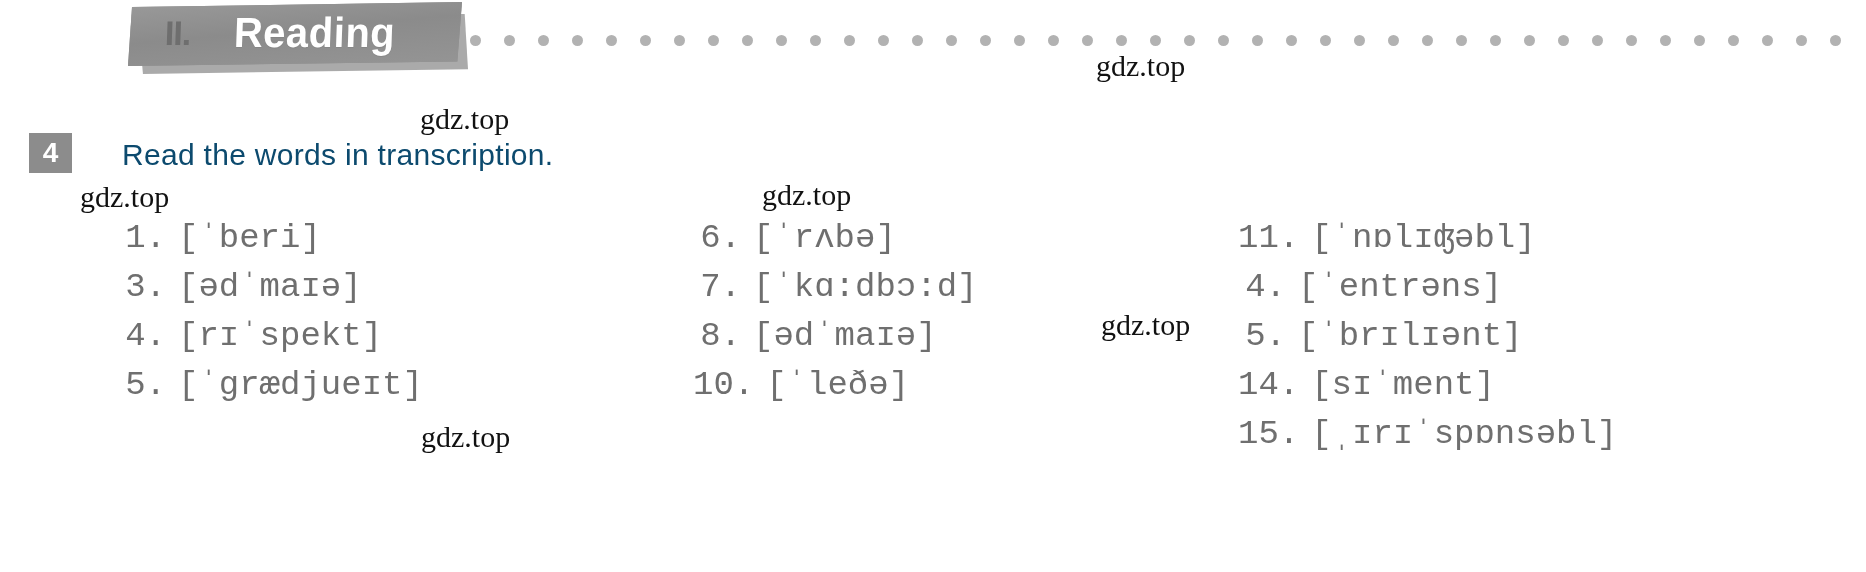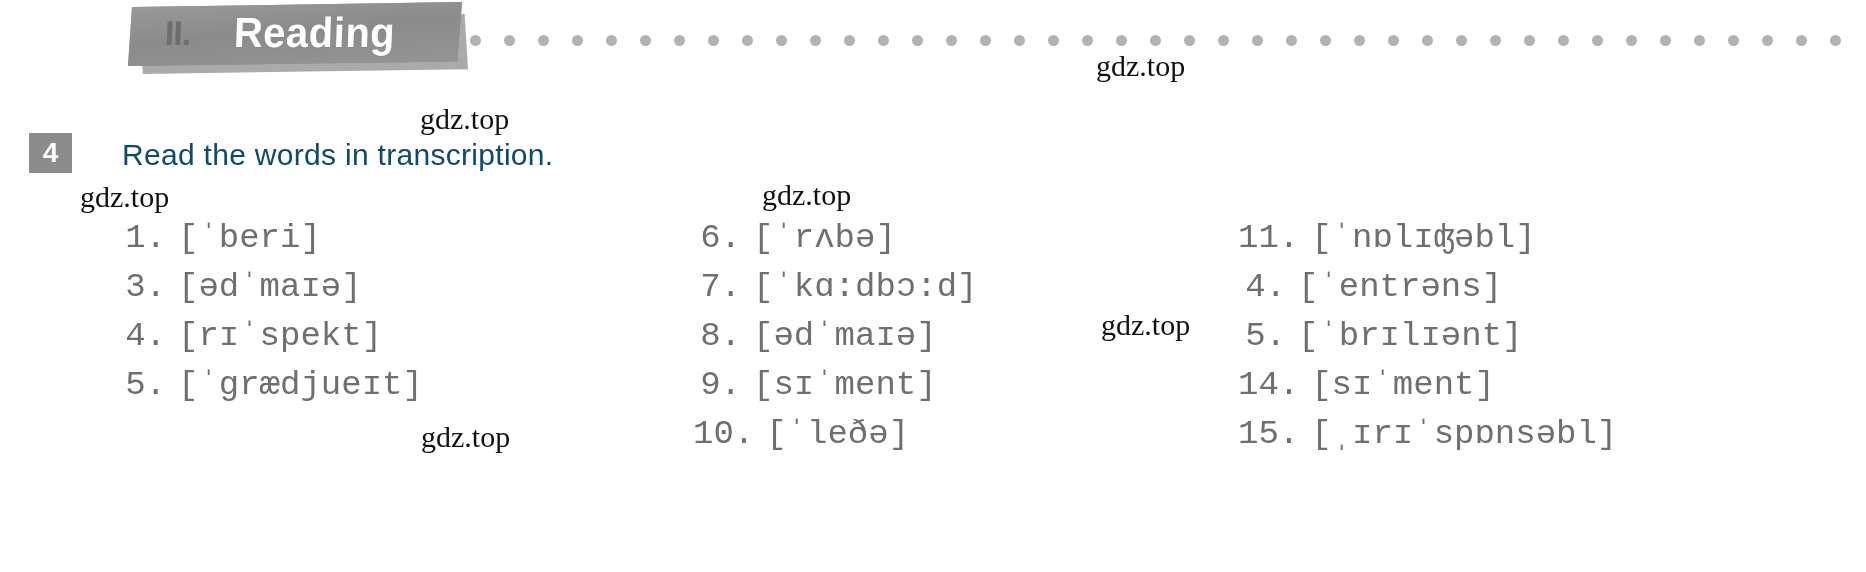--- a/index.html
+++ b/index.html
@@ -212,21 +212,20 @@
 <div class="col" id="col-1">
     <span class="entry"><span class="num">1.</span><span class="ipa">[ˈberi]</span></span>
     <span class="entry"><span class="num">3.</span><span class="ipa">[ədˈmaɪə]</span></span>
     <span class="entry"><span class="num">4.</span><span class="ipa">[rɪˈspekt]</span></span>
     <span class="entry"><span class="num">5.</span><span class="ipa">[ˈgrædjueɪt]</span></span>
   </div>
 <div class="col" id="col-2">
     <span class="entry"><span class="num">6.</span><span class="ipa">[ˈrʌbə]</span></span>
     <span class="entry"><span class="num">7.</span><span class="ipa">[ˈkɑ:dbɔ:d]</span></span>
     <span class="entry"><span class="num">8.</span><span class="ipa">[ədˈmaɪə]</span></span>
-    <span class="entry"><span class="num">9.</span><span class="ipa">[sɪˈment]</span></span>
     <span class="entry"><span class="num">10.</span><span class="ipa">[ˈleðə]</span></span>
   </div>
 <div class="col" id="col-3">
     <span class="entry"><span class="num">11.</span><span class="ipa">[ˈnɒlɪʤəbl]</span></span>
     <span class="entry"><span class="num">4.</span><span class="ipa">[ˈentrəns]</span></span>
     <span class="entry"><span class="num">5.</span><span class="ipa">[ˈbrɪlɪənt]</span></span>
     <span class="entry"><span class="num">14.</span><span class="ipa">[sɪˈment]</span></span>
     <span class="entry"><span class="num">15.</span><span class="ipa">[ˌɪrɪˈspɒnsəbl]</span></span>
   </div>
 

